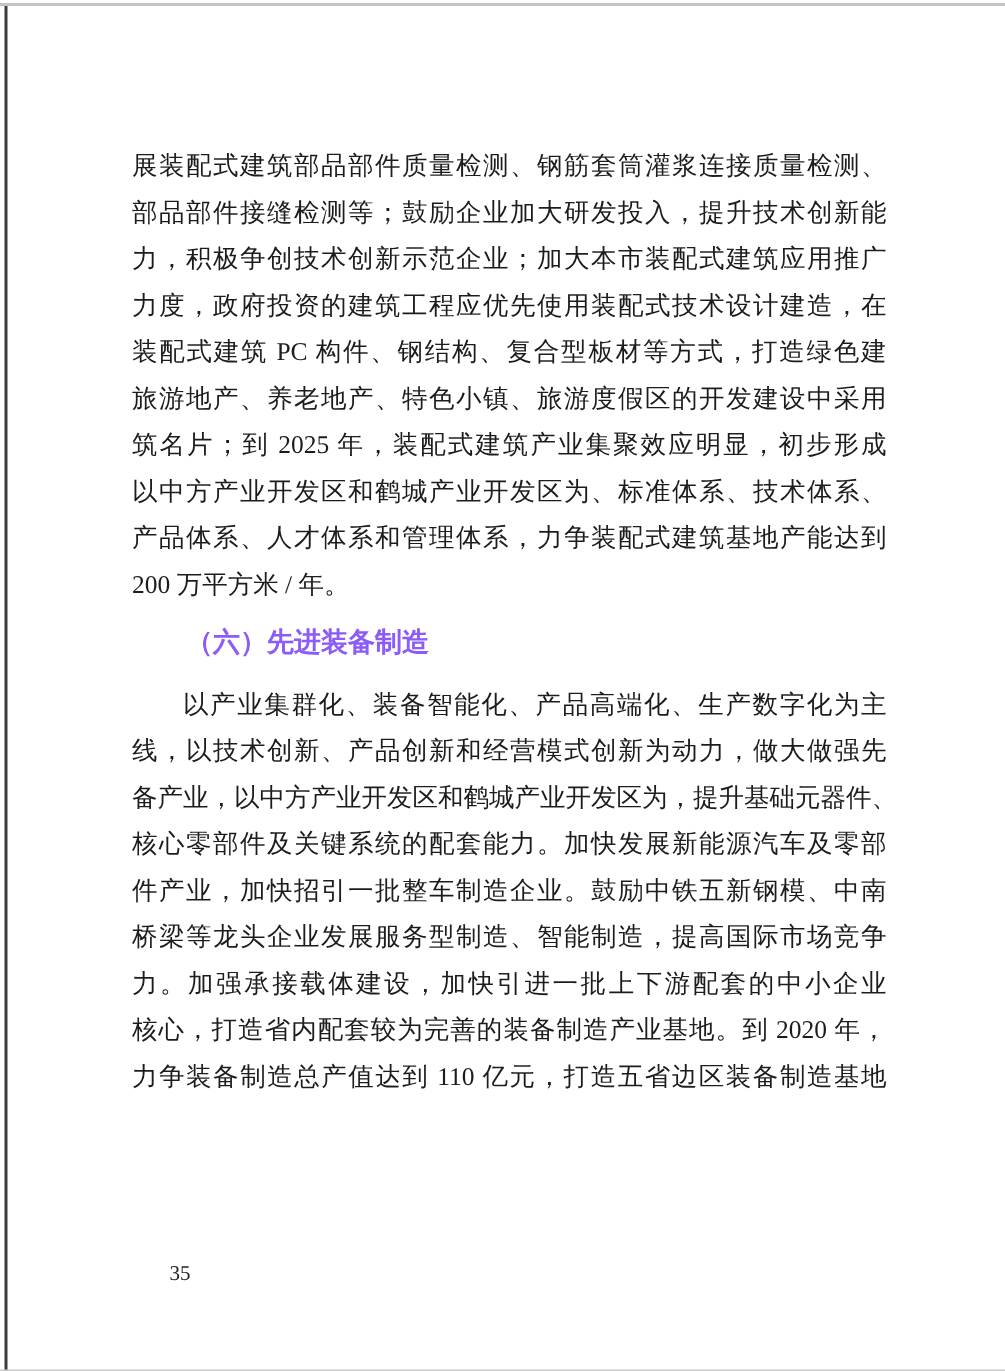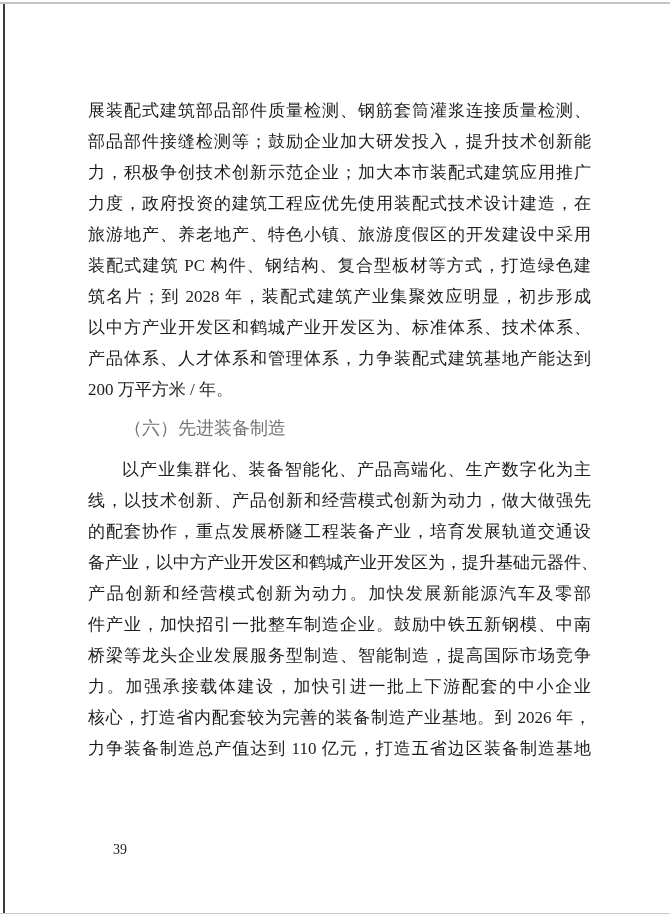--- a/index.html
+++ b/index.html
@@ -54,26 +54,26 @@
   }
   .line.short {
     text-align: left;
     text-align-last: left;
   }
   .line.first-indent {
     text-indent: 2em;
   }
   .heading {
     font-family: "Liberation Sans", "DejaVu Sans", sans-serif;
-    font-weight: normal;
+    font-weight: bold;
     font-size: 18px;
     line-height: 29px;
     text-indent: 2em;
     margin: 9px 0 11px 0;
-    color: #737373;
+    color: #8b5cf6;
   }
   .page-number {
     position: absolute;
     left: 113px;
     top: 841px;
     font-size: 14px;
     line-height: 18px;
     color: #222222;
   }
 </style>
@@ -84,38 +84,37 @@
   <div class="rule-top"></div>
   <div class="rule-left"></div>
   <div class="rule-bottom"></div>
 
   <div class="content">
     <div>
       <div class="line">展装配式建筑部品部件质量检测、钢筋套筒灌浆连接质量检测、</div>
       <div class="line">部品部件接缝检测等；鼓励企业加大研发投入，提升技术创新能</div>
       <div class="line">力，积极争创技术创新示范企业；加大本市装配式建筑应用推广</div>
       <div class="line">力度，政府投资的建筑工程应优先使用装配式技术设计建造，在</div>
+      <div class="line">装配式建筑 PC 构件、钢结构、复合型板材等方式，打造绿色建</div>
       <div class="line">旅游地产、养老地产、特色小镇、旅游度假区的开发建设中采用</div>
-      <div class="line">装配式建筑 PC 构件、钢结构、复合型板材等方式，打造绿色建</div>
-      <div class="line">筑名片；到 2028 年，装配式建筑产业集聚效应明显，初步形成</div>
+      <div class="line">筑名片；到 2025 年，装配式建筑产业集聚效应明显，初步形成</div>
       <div class="line">以中方产业开发区和鹤城产业开发区为、标准体系、技术体系、</div>
       <div class="line">产品体系、人才体系和管理体系，力争装配式建筑基地产能达到</div>
       <div class="line short">200 万平方米 / 年。</div>
     </div>
 
     <div class="heading">（六）先进装备制造</div>
 
     <div>
       <div class="line first-indent">以产业集群化、装备智能化、产品高端化、生产数字化为主</div>
       <div class="line">线，以技术创新、产品创新和经营模式创新为动力，做大做强先</div>
-      <div class="line">的配套协作，重点发展桥隧工程装备产业，培育发展轨道交通设</div>
       <div class="line">备产业，以中方产业开发区和鹤城产业开发区为，提升基础元器件、</div>
-      <div class="line">产品创新和经营模式创新为动力。加快发展新能源汽车及零部</div>
+      <div class="line">核心零部件及关键系统的配套能力。加快发展新能源汽车及零部</div>
       <div class="line">件产业，加快招引一批整车制造企业。鼓励中铁五新钢模、中南</div>
       <div class="line">桥梁等龙头企业发展服务型制造、智能制造，提高国际市场竞争</div>
       <div class="line">力。加强承接载体建设，加快引进一批上下游配套的中小企业</div>
-      <div class="line">核心，打造省内配套较为完善的装备制造产业基地。到 2026 年，</div>
+      <div class="line">核心，打造省内配套较为完善的装备制造产业基地。到 2020 年，</div>
       <div class="line">力争装备制造总产值达到 110 亿元，打造五省边区装备制造基地</div>
     </div>
   </div>
 
-  <div class="page-number">39</div>
+  <div class="page-number">35</div>
 </div>
 
 </body></html>

